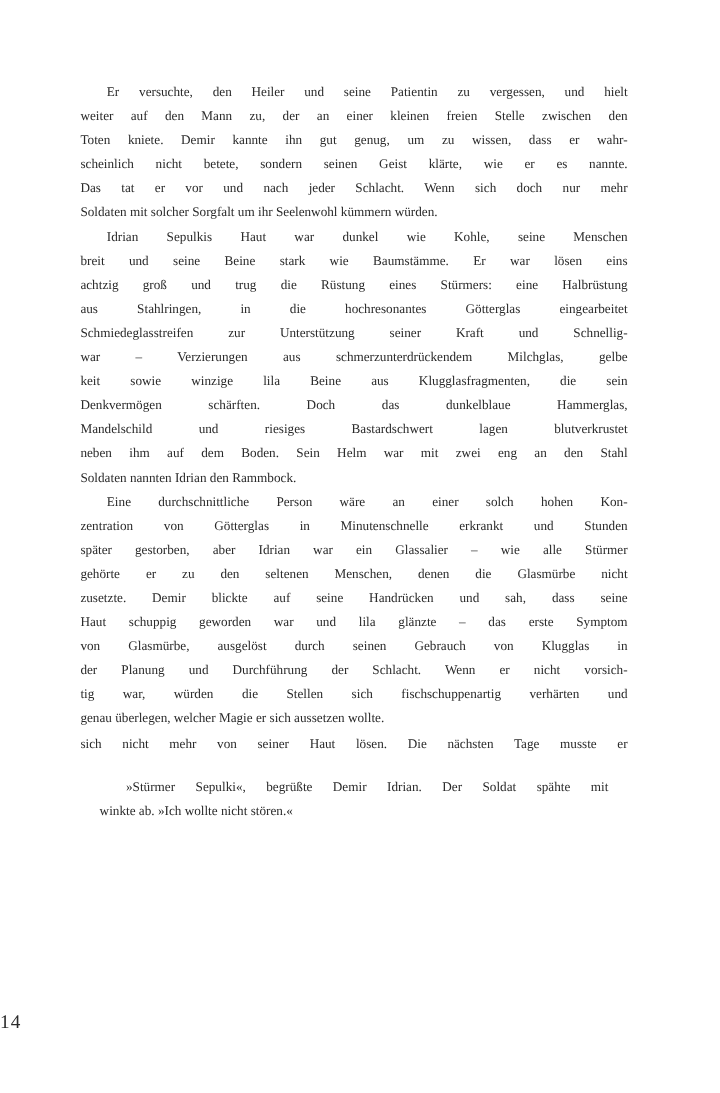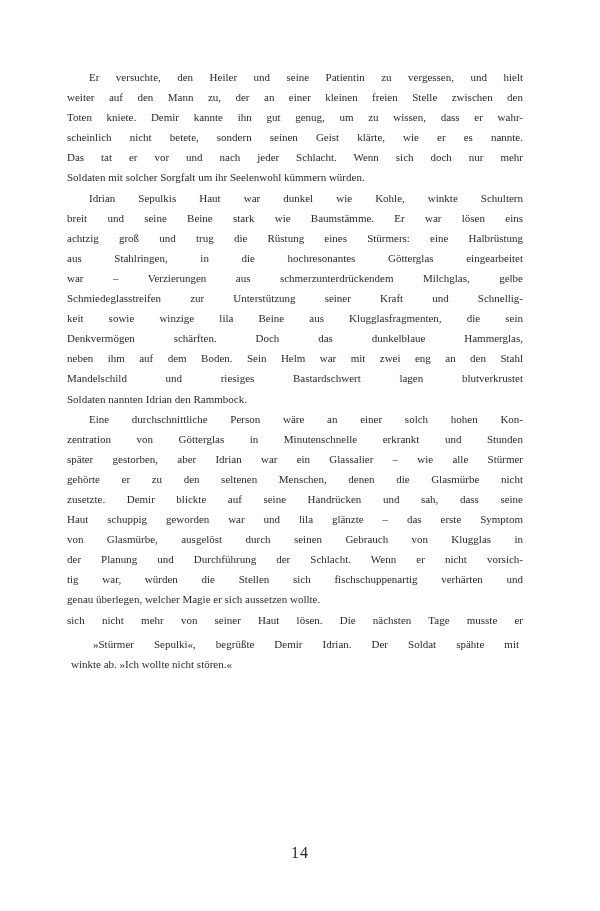--- a/index.html
+++ b/index.html
@@ -34,67 +34,67 @@
       text-align-last: left;
     }
     .line.indent {
       padding-left: 22px;
     }
     .page-number {
       position: absolute;
       left: 0;
       width: 600px;
       top: 844px;
-      text-align: center;
+      text-align: left;
       font-size: 16px;
       color: #2a2a2a;
       letter-spacing: 1px;
     }
   </style>
 </head>
 <body>
 
 <div class="page-body">
 
   <p style="margin:0">
     <span class="line indent">Er versuchte, den Heiler und seine Patientin zu vergessen, und hielt</span>
     <span class="line">weiter auf den Mann zu, der an einer kleinen freien Stelle zwischen den</span>
     <span class="line">Toten kniete. Demir kannte ihn gut genug, um zu wissen, dass er wahr-</span>
     <span class="line">scheinlich nicht betete, sondern seinen Geist klärte, wie er es nannte.</span>
     <span class="line">Das tat er vor und nach jeder Schlacht. Wenn sich doch nur mehr</span>
     <span class="line last">Soldaten mit solcher Sorgfalt um ihr Seelenwohl kümmern würden.</span>
   </p>
 
   <p style="margin:0">
-    <span class="line indent">Idrian Sepulkis Haut war dunkel wie Kohle, winkte Schultern</span>
+    <span class="line indent">Idrian Sepulkis Haut war dunkel wie Kohle, seine Menschen</span>
     <span class="line">breit und seine Beine stark wie Baumstämme. Er war lösen eins</span>
     <span class="line">achtzig groß und trug die Rüstung eines Stürmers: eine Halbrüstung</span>
     <span class="line">aus Stahlringen, in die hochresonantes Götterglas eingearbeitet</span>
+    <span class="line">Schmiedeglasstreifen zur Unterstützung seiner Kraft und Schnellig-</span>
     <span class="line">war – Verzierungen aus schmerzunterdrückendem Milchglas, gelbe</span>
-    <span class="line">Schmiedeglasstreifen zur Unterstützung seiner Kraft und Schnellig-</span>
     <span class="line">keit sowie winzige lila Beine aus Klugglasfragmenten, die sein</span>
     <span class="line">Denkvermögen schärften. Doch das dunkelblaue Hammerglas,</span>
+    <span class="line">Mandelschild und riesiges Bastardschwert lagen blutverkrustet</span>
     <span class="line">neben ihm auf dem Boden. Sein Helm war mit zwei eng an den Stahl</span>
-    <span class="line">Mandelschild und riesiges Bastardschwert lagen blutverkrustet</span>
     <span class="line last">Soldaten nannten Idrian den Rammbock.</span>
   </p>
 
   <p style="margin:0">
     <span class="line indent">Eine durchschnittliche Person wäre an einer solch hohen Kon-</span>
     <span class="line">zentration von Götterglas in Minutenschnelle erkrankt und Stunden</span>
     <span class="line">später gestorben, aber Idrian war ein Glassalier – wie alle Stürmer</span>
     <span class="line">gehörte er zu den seltenen Menschen, denen die Glasmürbe nicht</span>
     <span class="line">zusetzte. Demir blickte auf seine Handrücken und sah, dass seine</span>
     <span class="line">Haut schuppig geworden war und lila glänzte – das erste Symptom</span>
     <span class="line">von Glasmürbe, ausgelöst durch seinen Gebrauch von Klugglas in</span>
     <span class="line">der Planung und Durchführung der Schlacht. Wenn er nicht vorsich-</span>
     <span class="line">tig war, würden die Stellen sich fischschuppenartig verhärten und</span>
     <span class="line last">genau überlegen, welcher Magie er sich aussetzen wollte.</span>
     <span class="line">sich nicht mehr von seiner Haut lösen. Die nächsten Tage musste er</span>
   </p>
 
-  <p style="margin:4px">
+  <p style="margin:16px">
     <span class="line indent">»Stürmer Sepulki«, begrüßte Demir Idrian. Der Soldat spähte mit</span>
     <span class="line last">winkte ab. »Ich wollte nicht stören.«</span>
   </p>
 </div>
 
 <div class="page-number">14</div>
 
 </body></html>

